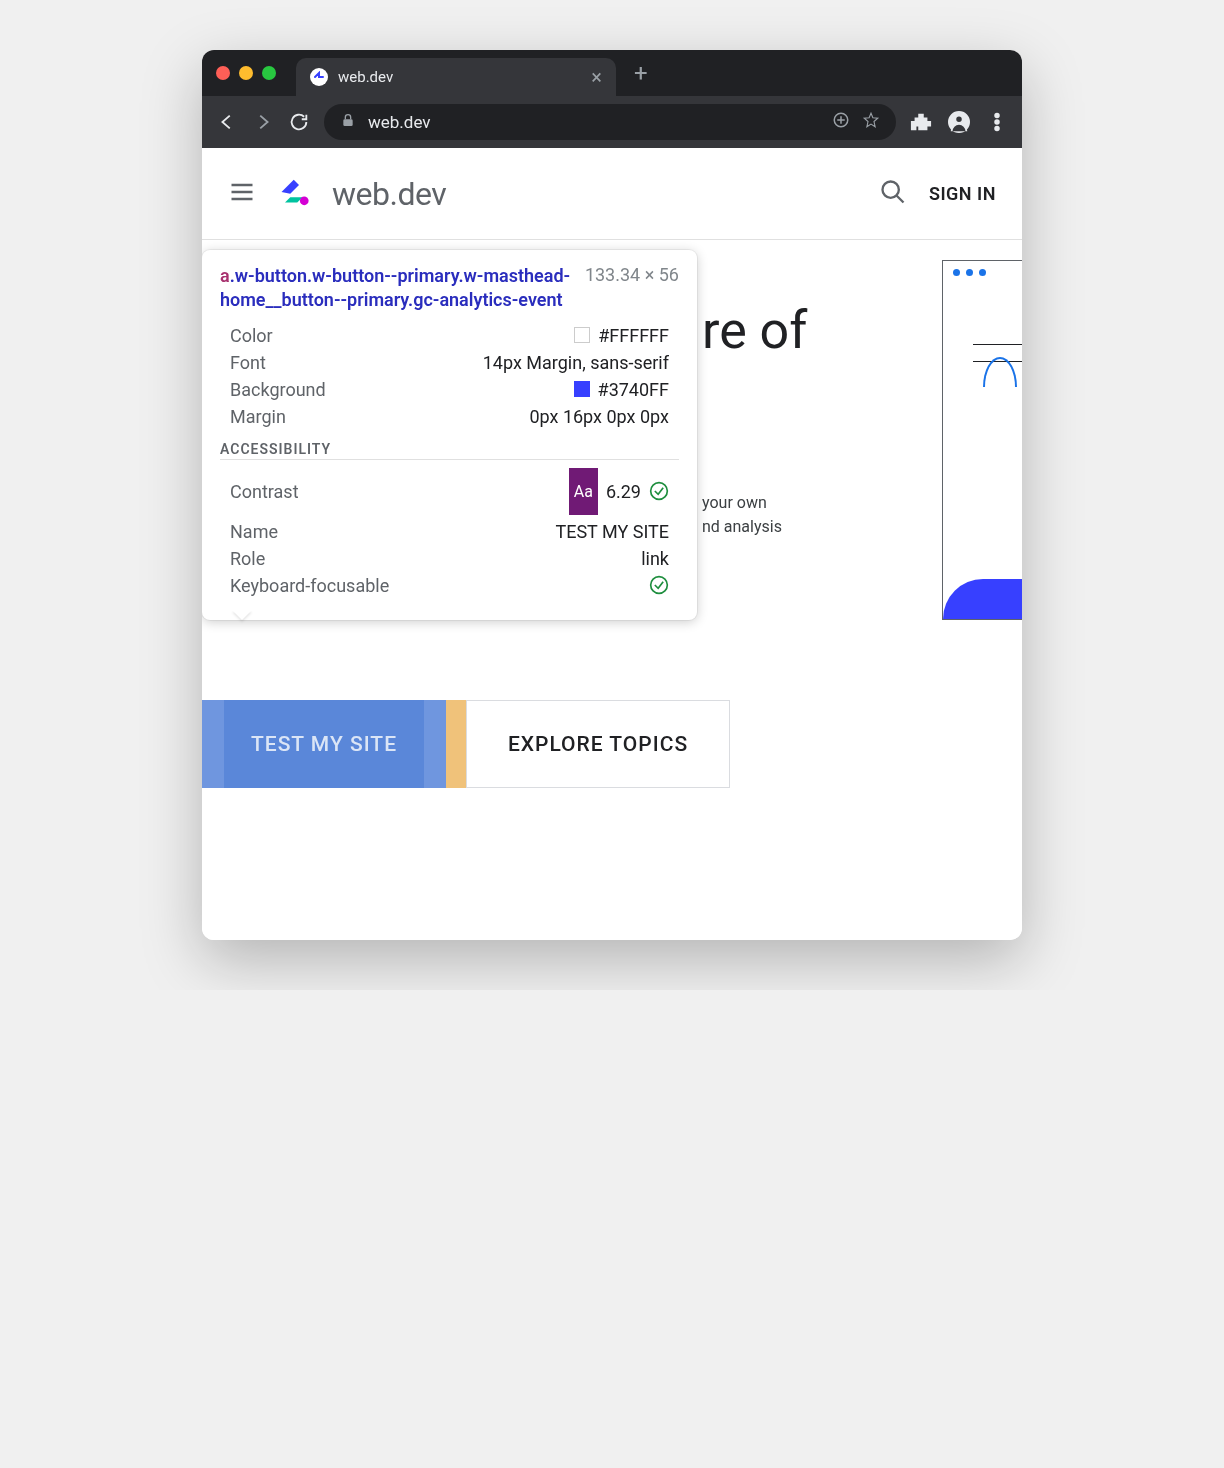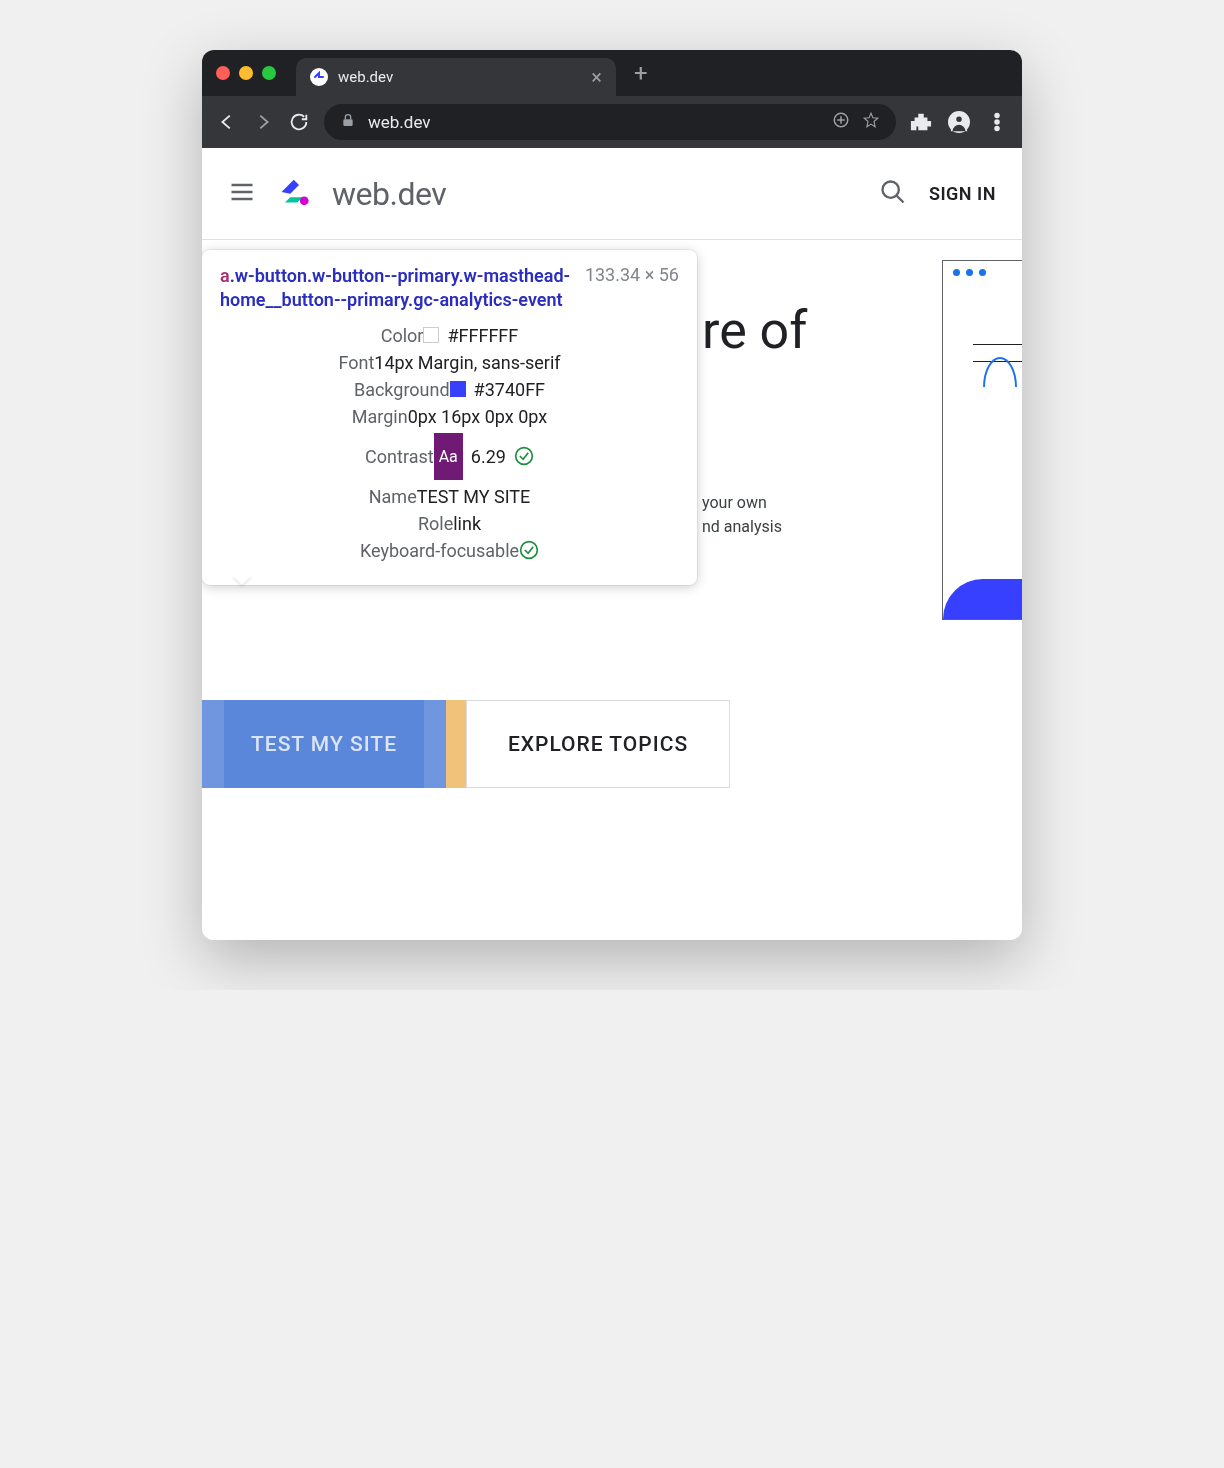--- a/index.html
+++ b/index.html
@@ -156,21 +156,21 @@
     .tooltip::after {
       content:""; position:absolute; bottom:-10px; left:30px;
       border:10px solid transparent; border-top-color:#fff;
       filter: drop-shadow(0 2px 1px rgba(0,0,0,0.1));
     }
     .tt-header { display:flex; gap:12px; margin-bottom: 12px; }
     .tt-selector { flex:1; font-weight:600; line-height:1.35; word-break: break-all; }
     .tt-tag { color: #a8326f; }
     .tt-classes { color: #2a2dbd; }
     .tt-dims { color: #80868b; white-space: nowrap; }
-    .tt-row { display:flex; justify-content:center; margin: 6px 10px; align-items:center; }
+    .tt-row { display:flex; justify-content:space-between; margin: 6px 10px; align-items:center; }
     .tt-label { color: #5f6368; }
     .tt-value { color: #202124; display:flex; align-items:center; gap:8px; }
     .swatch { width:16px; height:16px; border:1px solid #ccc; }
     .tt-section {
       text-transform: uppercase; font-size: 14px; letter-spacing: 1px;
       color: #5f6368; margin: 14px 0 8px; font-weight:600;
       border-bottom: 1px solid #e0e0e0; padding-bottom: 2px;
     }
     .aa-badge {
       background:#701a75; color:#fff; padding:14px 5px; font-size:16px;
@@ -364,20 +364,21 @@
         <span class="tt-value">
           <span class="swatch" style="background:#3740FF;border-color:#3740FF"></span>
           <span>#3740FF</span>
         </span>
       </div>
       <div class="tt-row">
         <span class="tt-label">Margin</span>
         <span class="tt-value">0px 16px 0px 0px</span>
       </div>
 
+      <div class="tt-section">ACCESSIBILITY</div>
 
       <div class="tt-row">
         <span class="tt-label">Contrast</span>
         <span class="tt-value">
           <span class="aa-badge">Aa</span>
           <span>6.29</span>
           <svg class="check-icon" viewBox="0 0 24 24">
               <circle cx="12" cy="12" r="10"></circle>
               <path d="M7 12 L11 16 L17 8"></path>
             </svg>

